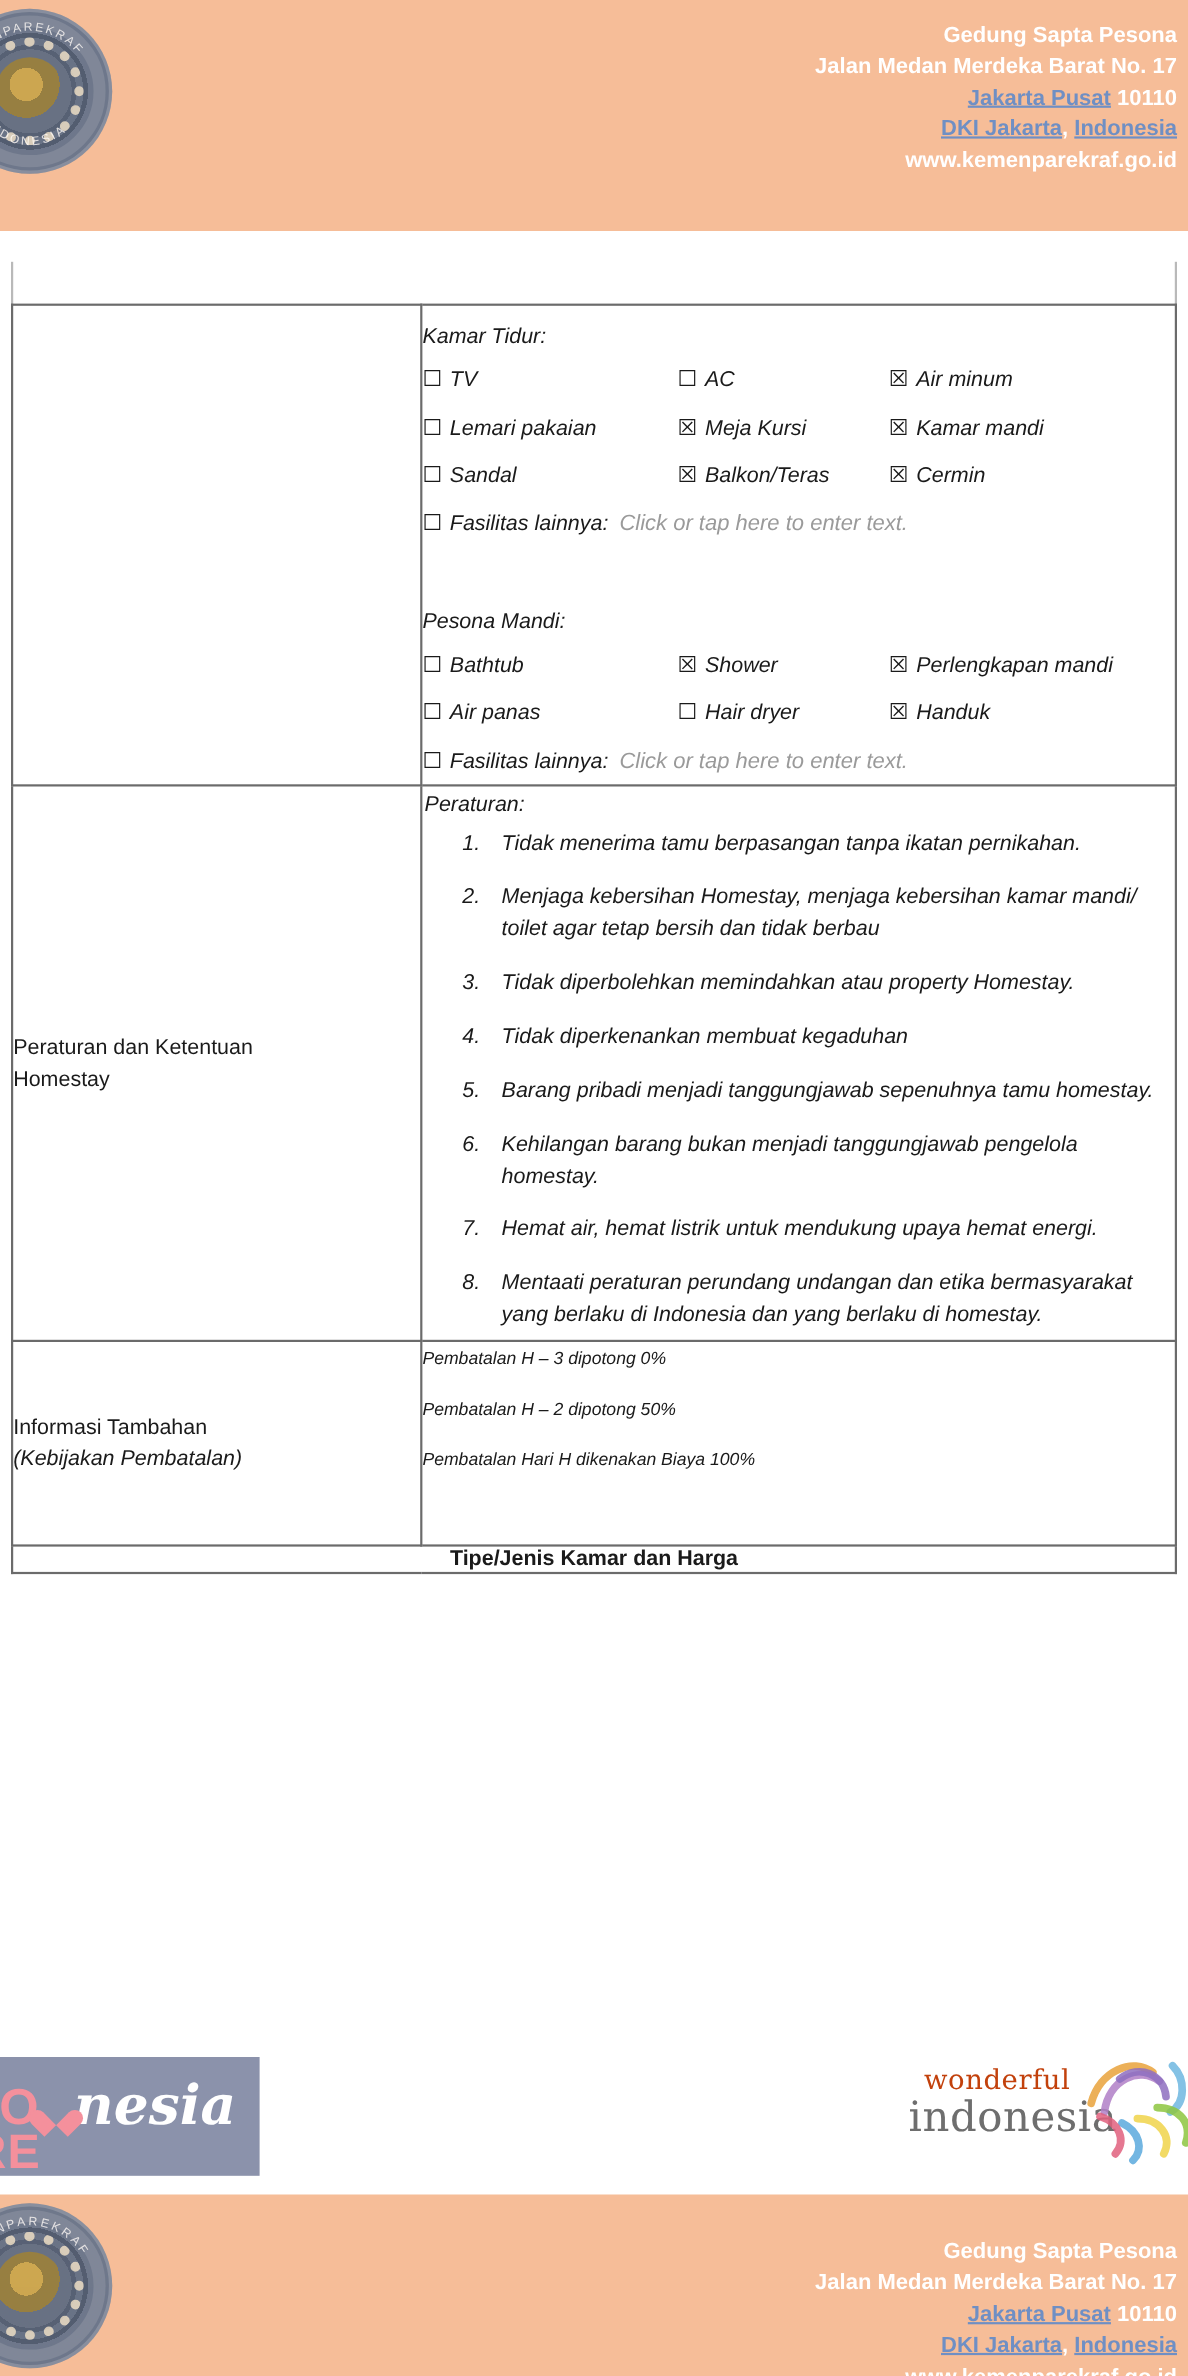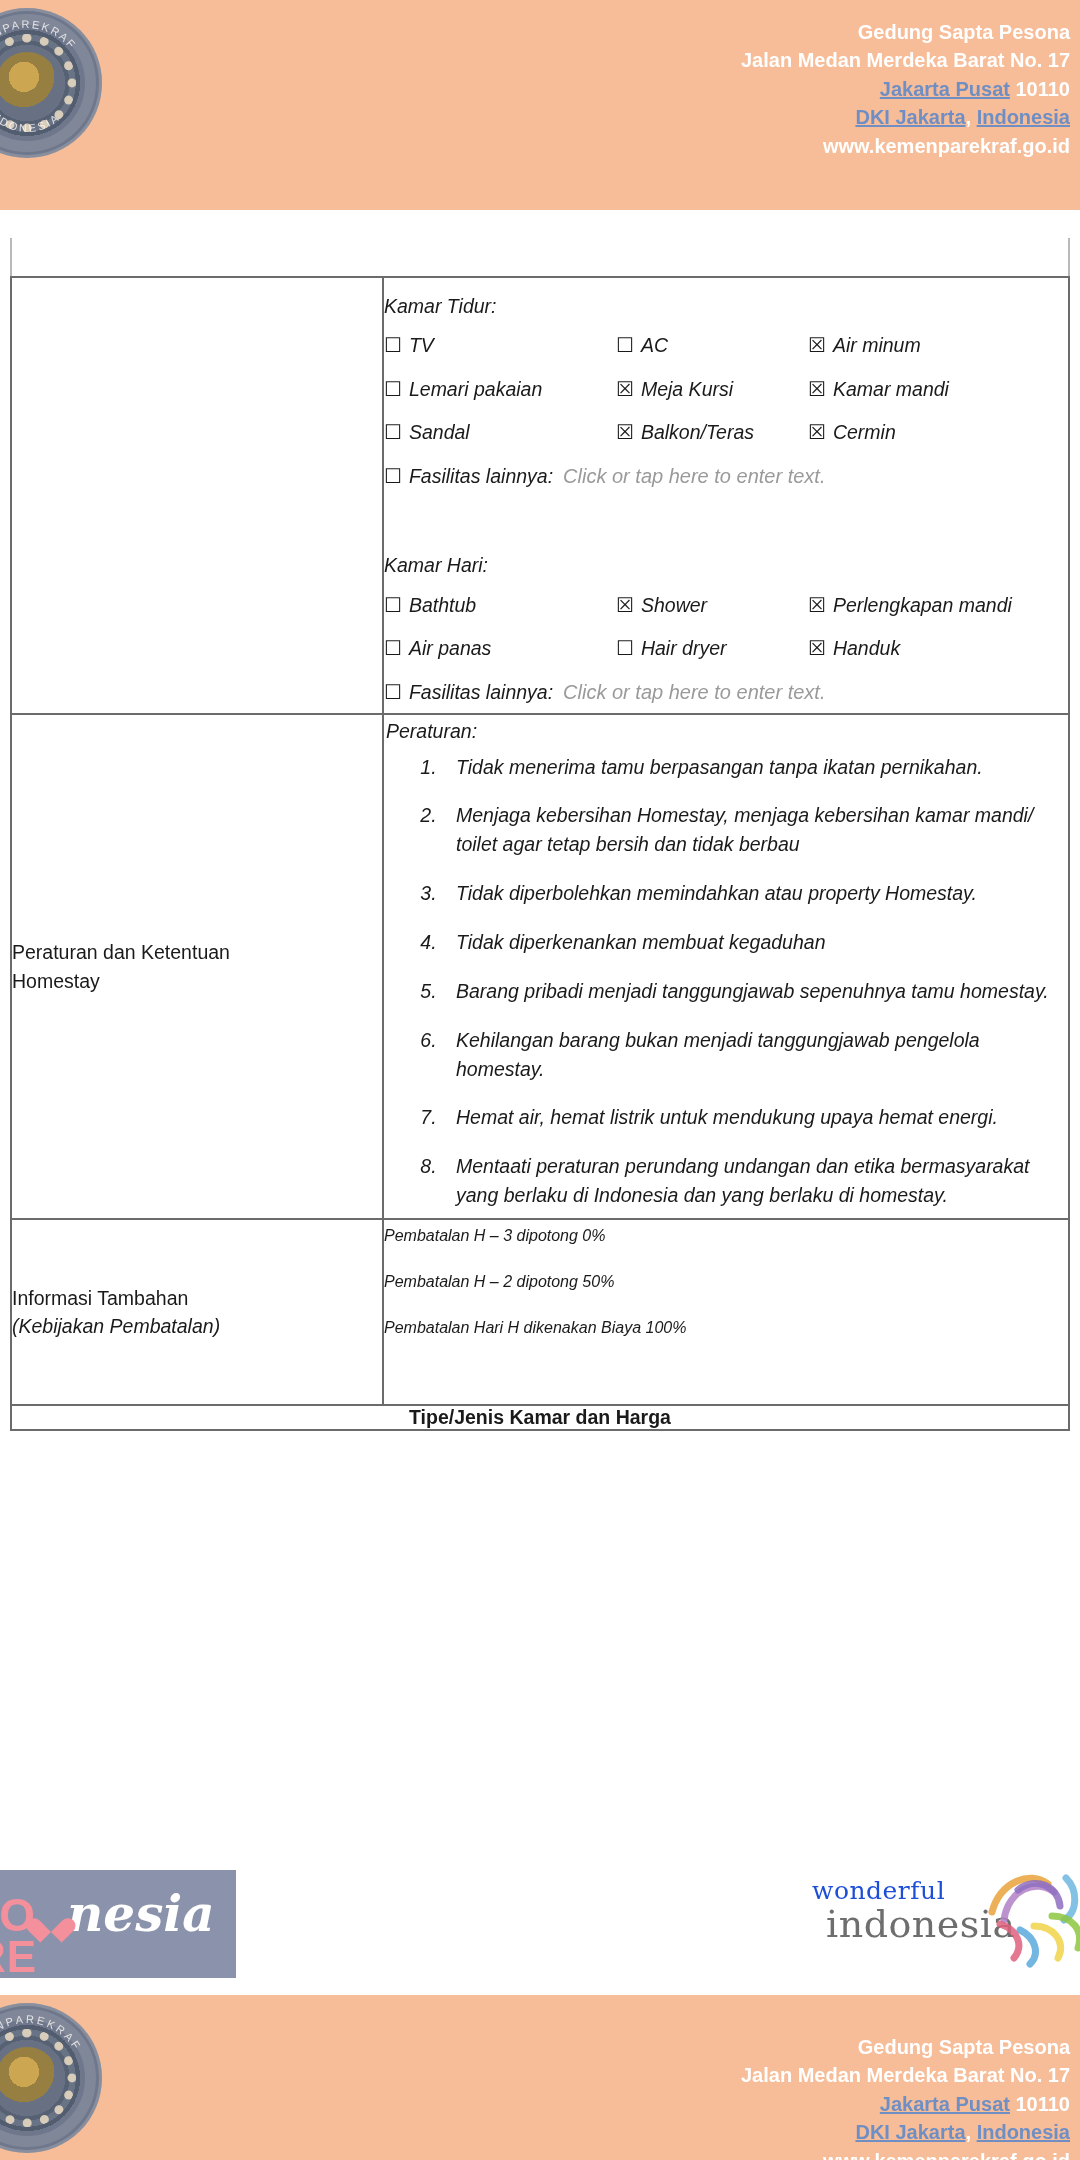--- a/index.html
+++ b/index.html
@@ -273,25 +273,25 @@
 
   .logo-wi {
     position: absolute;
     right: 0;
     top: 1640px;
     width: 272px;
     height: 120px;
   }
   .logo-wi .wi-word1 {
     position: absolute;
-    left: 4px;
+    left: 32px;
     top: 26px;
     font-family: "DejaVu Serif", serif;
     font-size: 25px;
-    color: #1d4ed8;
+    color: #c2410c;
     letter-spacing: .5px;
   }
   .logo-wi .wi-word2 {
     position: absolute;
     left: 18px;
     top: 52px;
     font-family: "DejaVu Serif", serif;
     font-size: 38px;
     color: #6e6e6e;
     letter-spacing: .5px;
@@ -402,21 +402,21 @@
         <div class="other-row">
           <span class="chk">
                 <span class="box">☐</span>
                 <span>Fasilitas lainnya:</span>
               </span>
           <span class="placeholder">Click or tap here to enter text.</span>
         </div>
 
         <div class="spacer-gap"></div>
 
-        <div class="group-title">Kamar Hari:</div>
+        <div class="group-title">Pesona Mandi:</div>
 
         <div class="chk-row">
           <span class="chk c1">
                 <span class="box">☐</span>
                 <span>Bathtub</span>
               </span>
           <span class="chk c2">
                 <span class="box">☒</span>
                 <span>Shower</span>
               </span>

